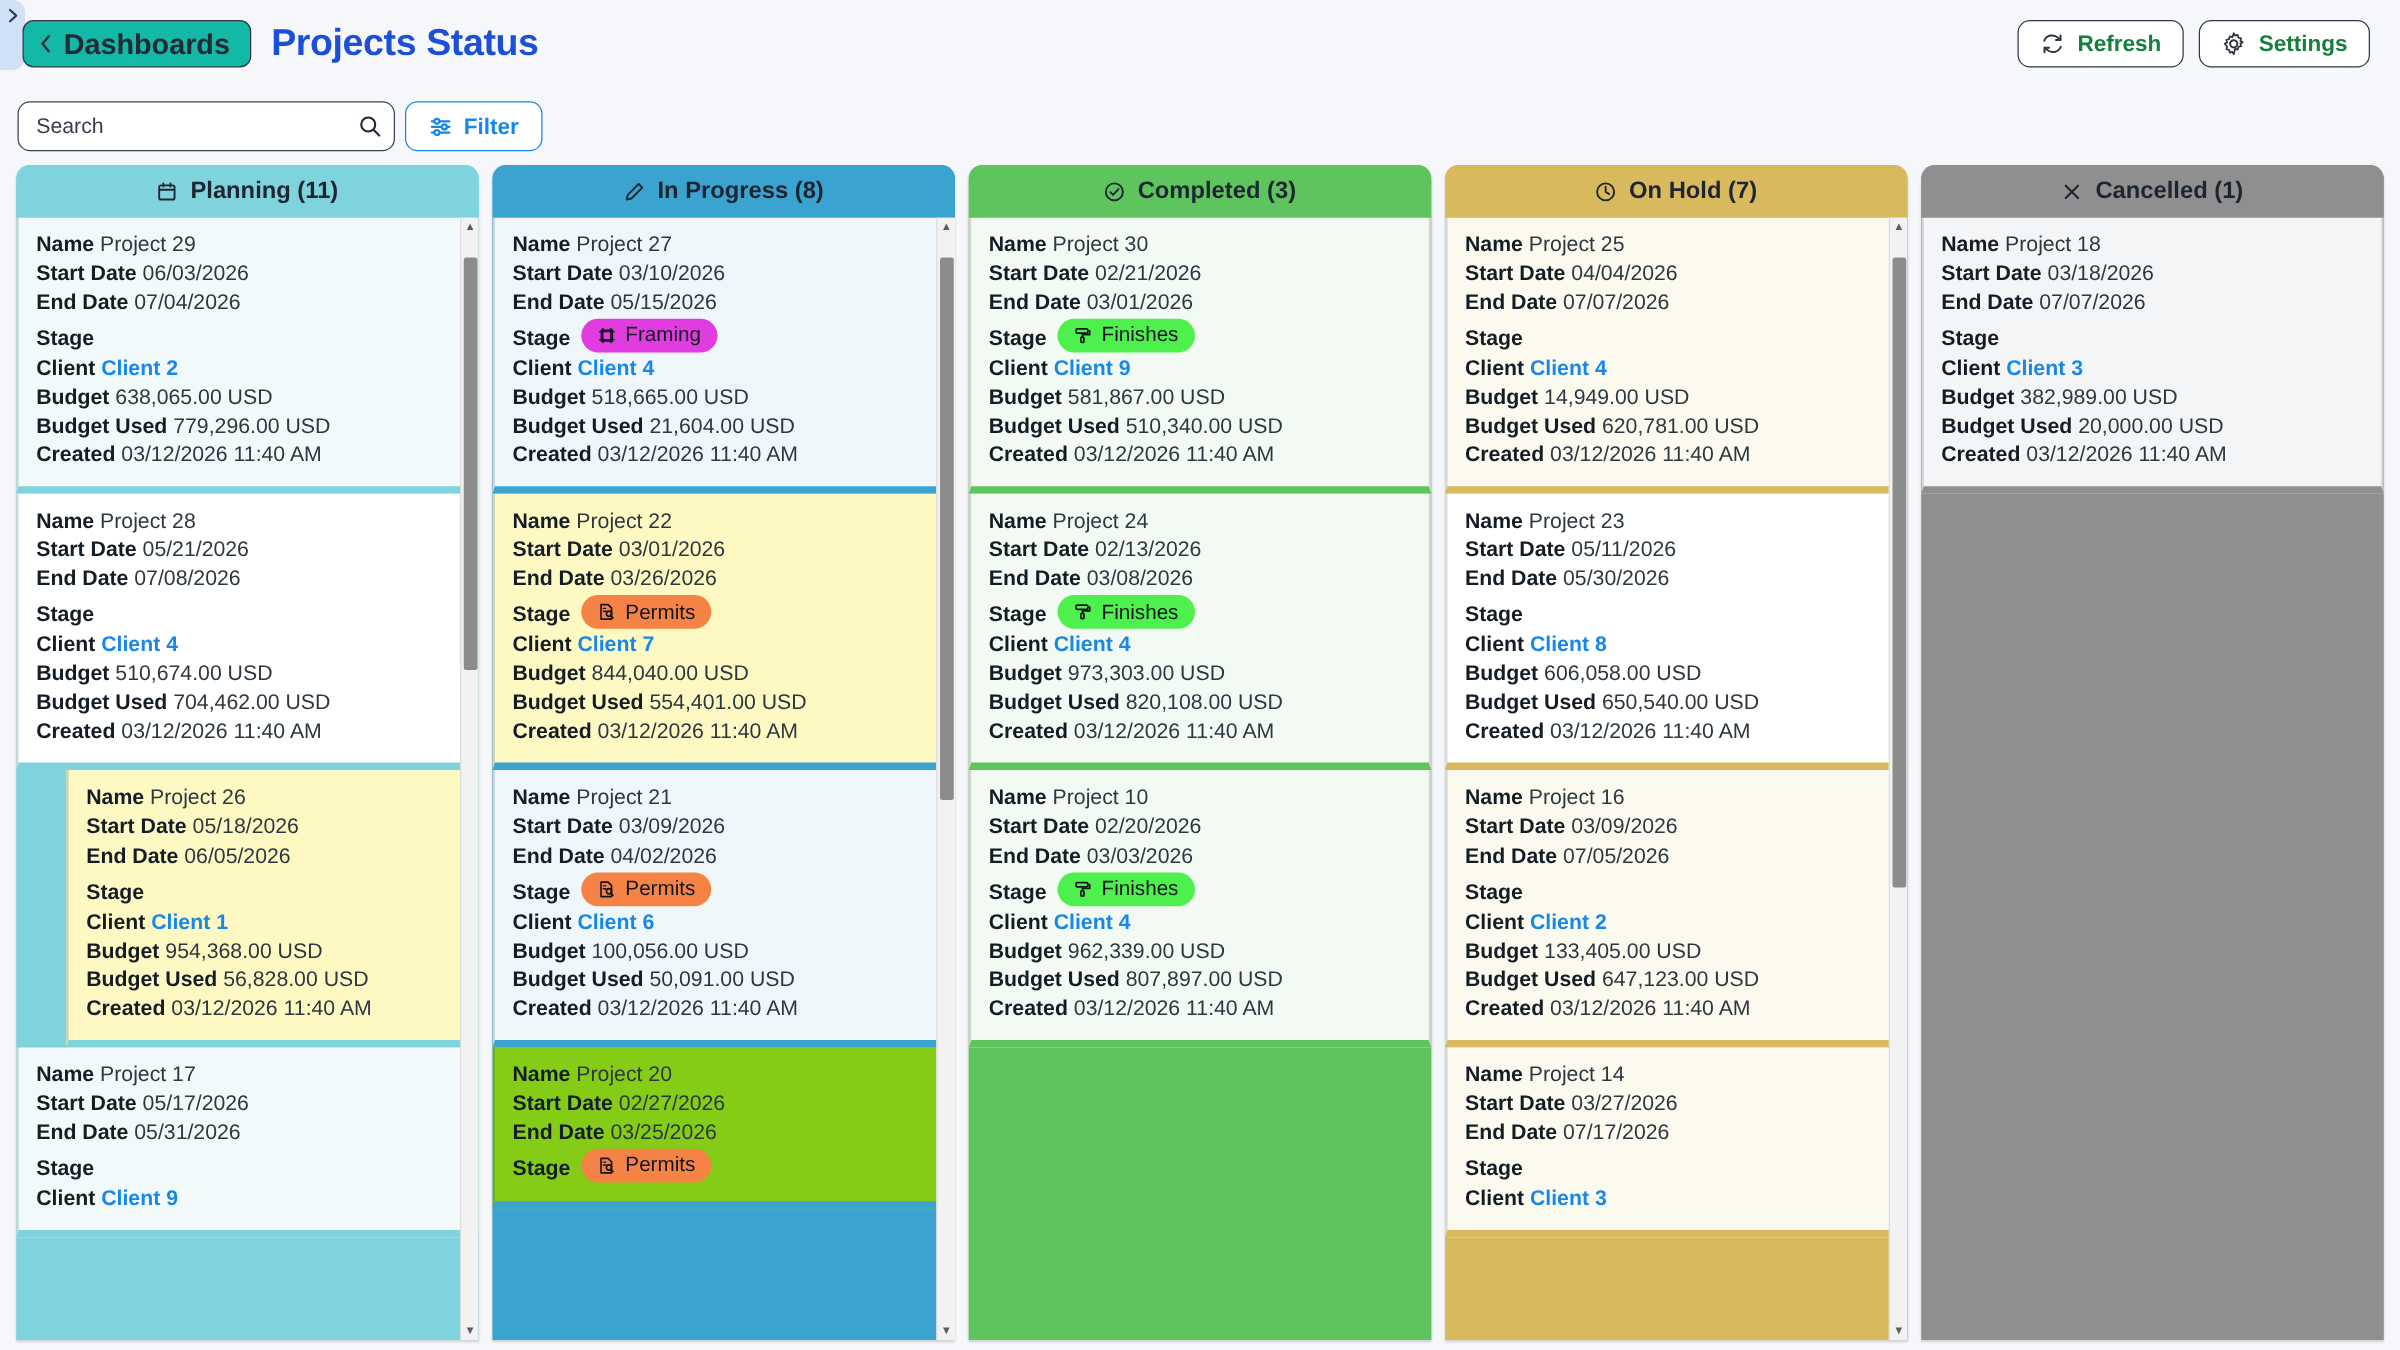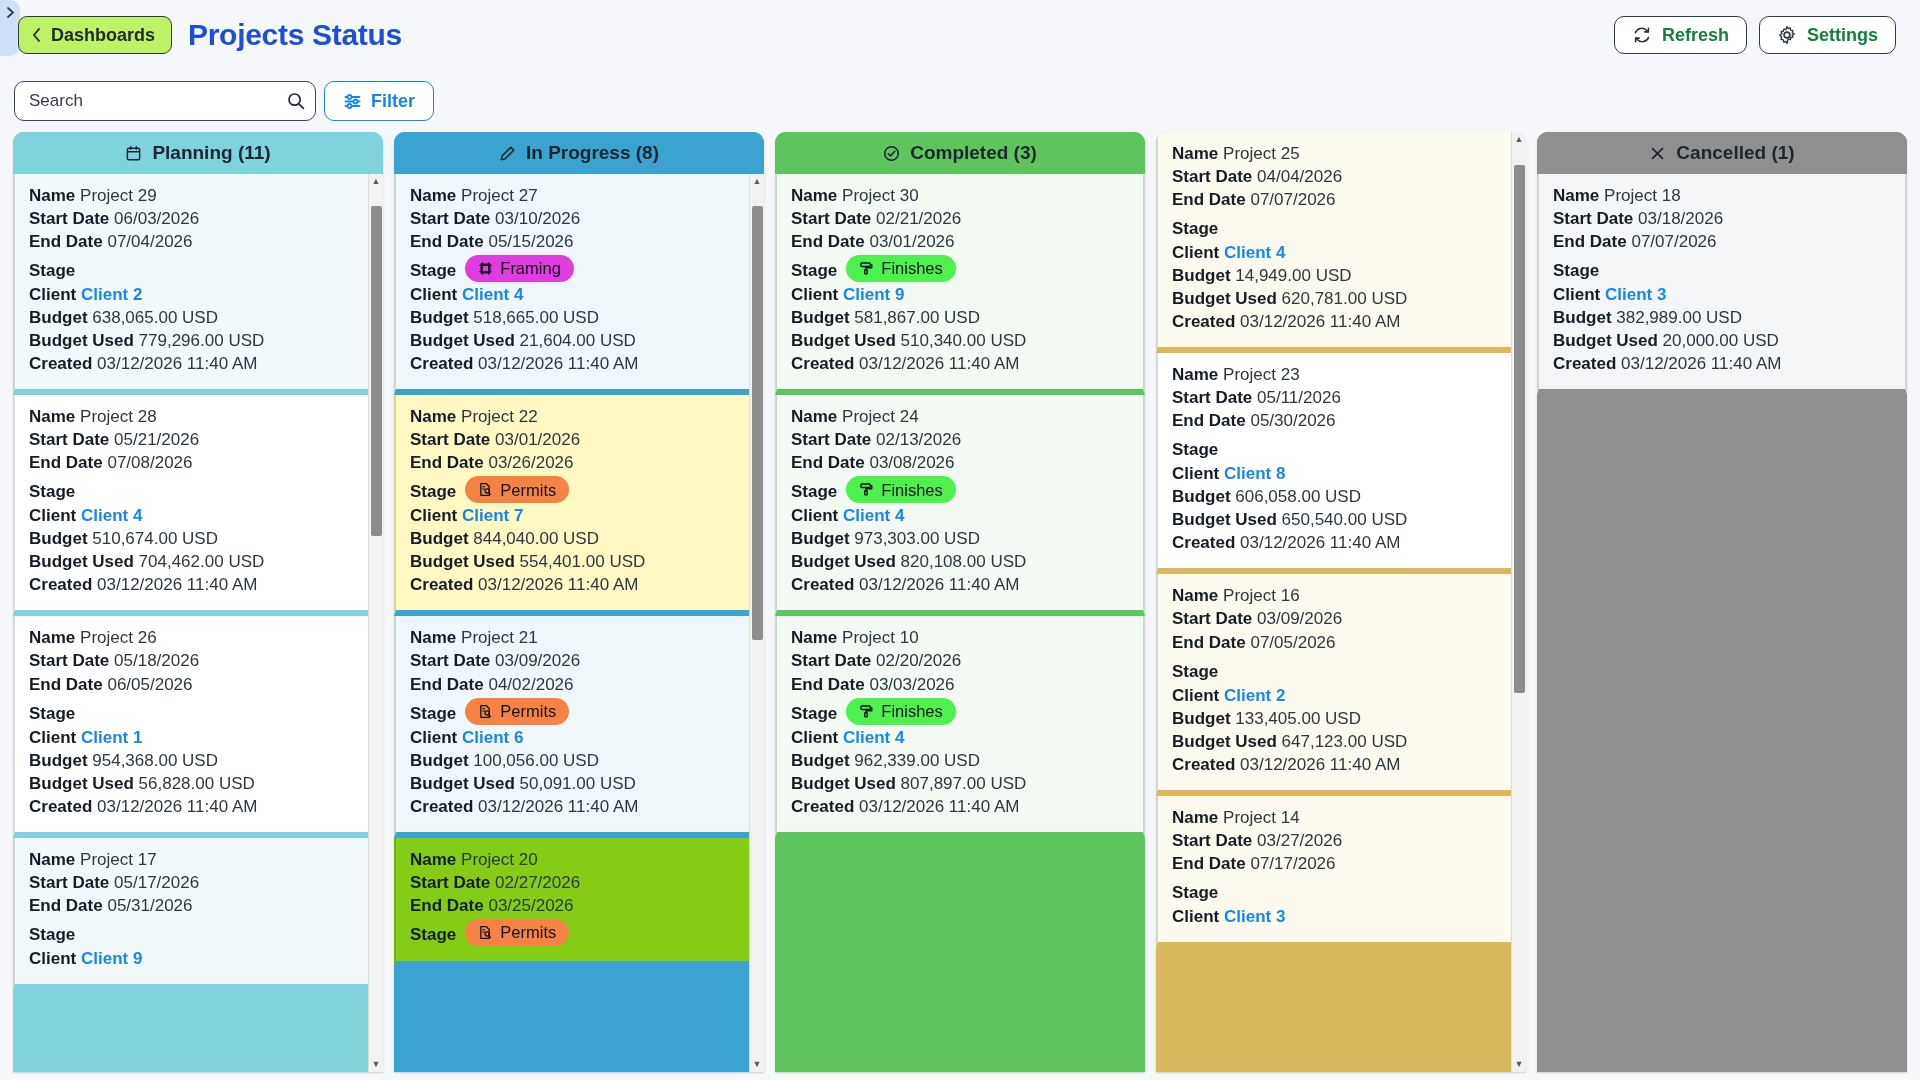--- a/index.html
+++ b/index.html
@@ -29,22 +29,22 @@
     height: 70px;
     display: flex; align-items: center;
     padding: 0 24px 0 18px;
     position: relative;
   }
   .back-btn {
     display: inline-flex; align-items: center; gap: 9px;
     height: 38px; padding: 0 16px 0 12px;
     border: 1.6px solid #2f3a45;
     border-radius: 9px;
-    background: #bef264;
-    font-size: 18px; font-weight: 700; color: #222b33;
+    background: #14b8a6;
+    font-size: 23px; font-weight: 700; color: #222b33;
     cursor: pointer; white-space: nowrap;
   }
   .page-title {
     font-size: 30px; font-weight: 700; color: #1d4ed8;
     margin-left: 16px; letter-spacing: -0.3px; white-space: nowrap;
   }
   .topbar-right {
     margin-left: auto; display: flex; gap: 12px; align-items: center;
   }
   .ghost-btn {
@@ -245,21 +245,21 @@
             <div class="row"><span class="lbl">Start Date</span> <span class="val">05/21/2026</span></div>
             <div class="row"><span class="lbl">End Date</span> <span class="val">07/08/2026</span></div>
             <div class="stage-row">
               <span class="lbl">Stage</span>
             </div>
             <div class="row"><span class="lbl">Client</span> <span class="val link">Client 4</span></div>
             <div class="row"><span class="lbl">Budget</span> <span class="val">510,674.00 USD</span></div>
             <div class="row"><span class="lbl">Budget Used</span> <span class="val">704,462.00 USD</span></div>
             <div class="row"><span class="lbl">Created</span> <span class="val">03/12/2026 11:40 AM</span></div>
           </div>
-          <div class="card" style="background: #ffffff; border-bottom-color: rgb(127, 211, 220);">
+          <div class="card" style="background: #fef9c3; border-bottom-color: rgb(127, 211, 220); margin-left: 40px;">
             <div class="row"><span class="lbl">Name</span> <span class="val">Project 26</span></div>
             <div class="row"><span class="lbl">Start Date</span> <span class="val">05/18/2026</span></div>
             <div class="row"><span class="lbl">End Date</span> <span class="val">06/05/2026</span></div>
             <div class="stage-row">
               <span class="lbl">Stage</span>
             </div>
             <div class="row"><span class="lbl">Client</span> <span class="val link">Client 1</span></div>
             <div class="row"><span class="lbl">Budget</span> <span class="val">954,368.00 USD</span></div>
             <div class="row"><span class="lbl">Budget Used</span> <span class="val">56,828.00 USD</span></div>
             <div class="row"><span class="lbl">Created</span> <span class="val">03/12/2026 11:40 AM</span></div>
@@ -465,20 +465,29 @@
             </div>
             <div class="row"><span class="lbl">Client</span> <span class="val link">Client 4</span></div>
             <div class="row"><span class="lbl">Budget</span> <span class="val">962,339.00 USD</span></div>
             <div class="row"><span class="lbl">Budget Used</span> <span class="val">807,897.00 USD</span></div>
             <div class="row"><span class="lbl">Created</span> <span class="val">03/12/2026 11:40 AM</span></div>
           </div>
         </div>
       </div>
     </div>
     <div class="column" style="background: rgb(216, 185, 94);">
+      <div class="col-head" style="background: rgb(216, 185, 94);">
+        <span class="ic">
+          <svg width="17" height="17" viewBox="0 0 18 18" fill="none">
+            <circle cx="9" cy="9" r="7.2" stroke="#1d2630" stroke-width="1.6"></circle>
+            <path d="M9 4.6V9l3 1.9" stroke="#1d2630" stroke-width="1.6" stroke-linecap="round" stroke-linejoin="round"></path>
+          </svg>
+        </span>
+        <span>On Hold (7)</span>
+      </div>
       <div class="col-body">
         <div class="col-scroll">
           <div class="card" style="background: rgb(252, 250, 239); border-bottom-color: rgb(216, 185, 94);">
             <div class="row"><span class="lbl">Name</span> <span class="val">Project 25</span></div>
             <div class="row"><span class="lbl">Start Date</span> <span class="val">04/04/2026</span></div>
             <div class="row"><span class="lbl">End Date</span> <span class="val">07/07/2026</span></div>
             <div class="stage-row">
               <span class="lbl">Stage</span>
             </div>
             <div class="row"><span class="lbl">Client</span> <span class="val link">Client 4</span></div>

